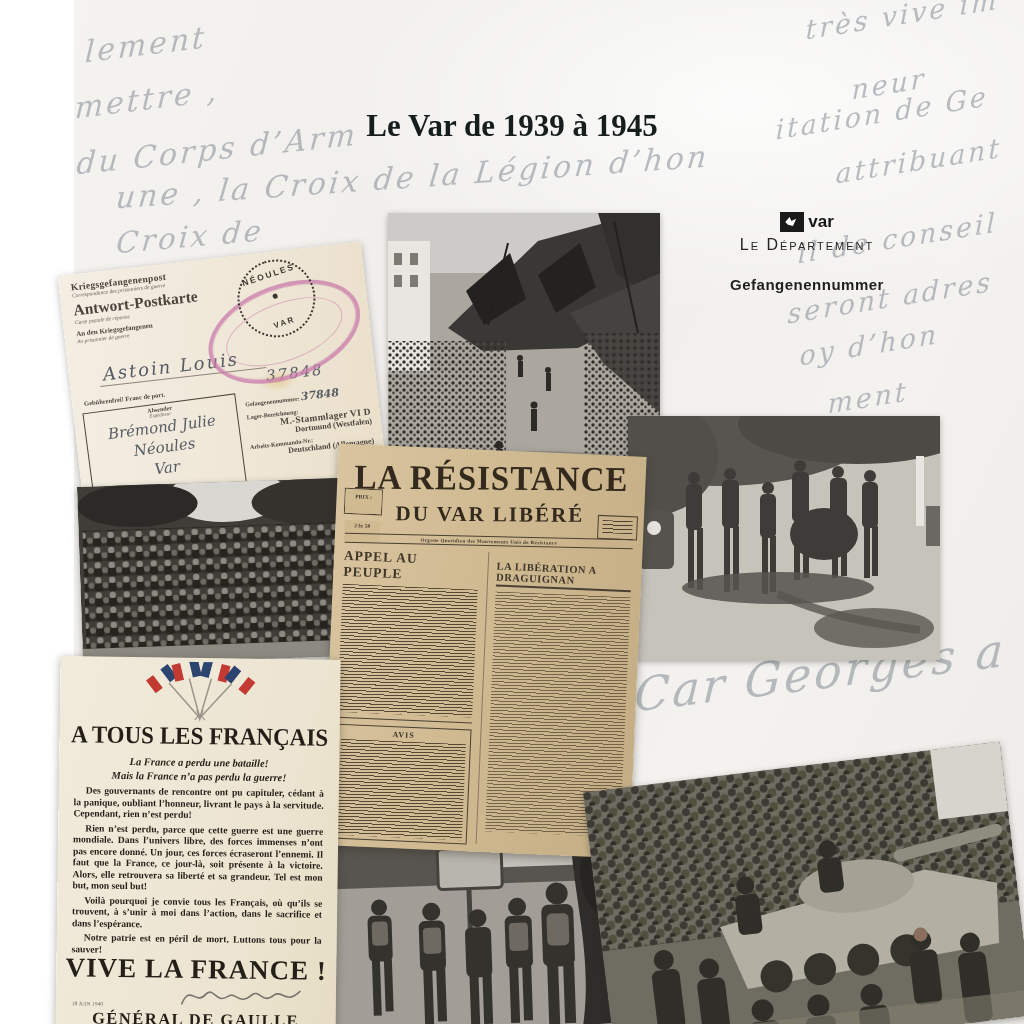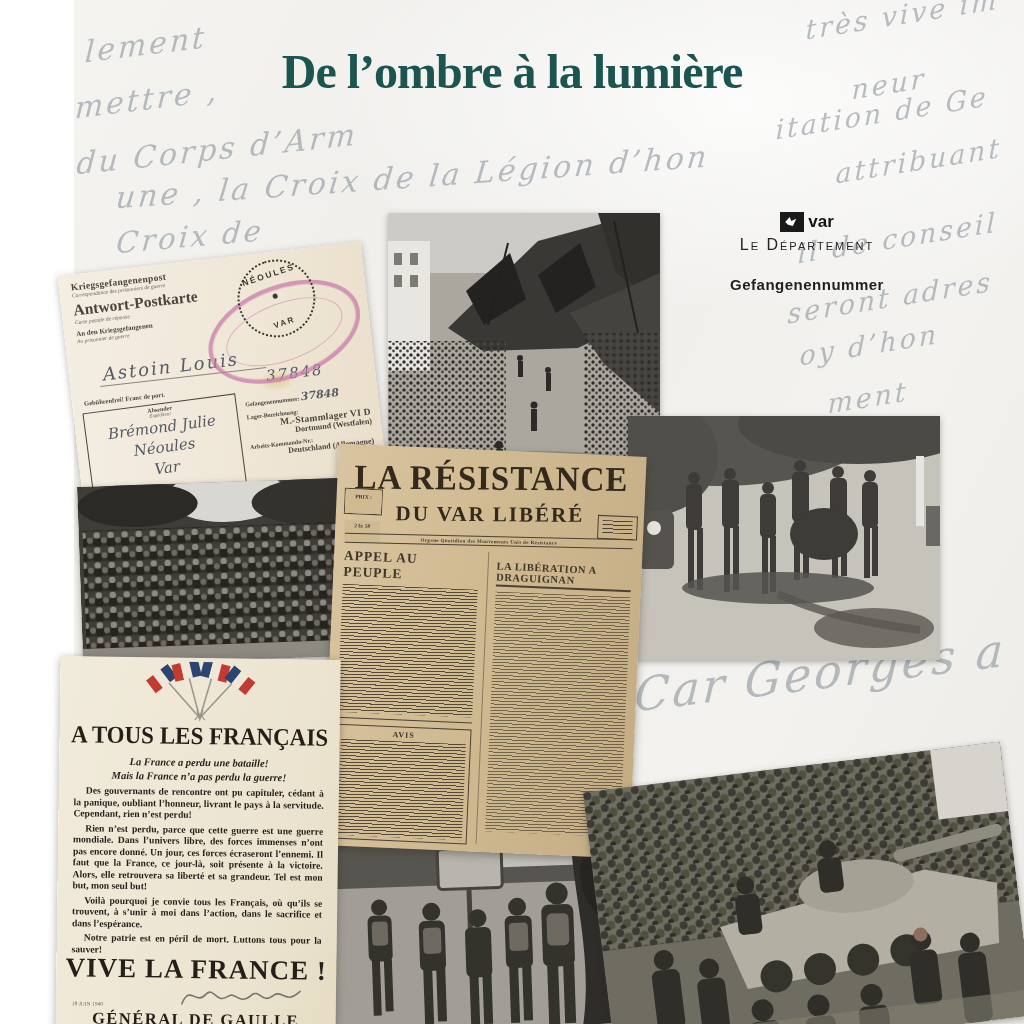--- a/index.html
+++ b/index.html
@@ -141,21 +141,21 @@
       <span class="hw" style="left: 776px; top: 114px; font-size: 27px; transform: rotate(-9deg) skewX(-10deg);">itation de Ge</span>
       <span class="hw" style="left: 836px; top: 158px; font-size: 27px; transform: rotate(-9deg) skewX(-10deg);">attribuant</span>
       <span class="hw" style="left: 798px; top: 238px; font-size: 27px; transform: rotate(-9deg) skewX(-10deg);">il de conseil</span>
       <span class="hw" style="left: 788px; top: 298px; font-size: 27px; transform: rotate(-9deg) skewX(-10deg);">seront adres</span>
       <span class="hw" style="left: 800px; top: 340px; font-size: 27px; transform: rotate(-9deg) skewX(-10deg);">oy d’hon</span>
       <span class="hw" style="left: 828px; top: 388px; font-size: 27px; transform: rotate(-9deg) skewX(-10deg);">ment</span>
       <span class="hw" style="left: 636px; top: 668px; font-size: 46px; transform: rotate(-7deg) skewX(-10deg);">Car Georges a</span>
       <span class="hw" style="left: 926px; top: 950px; font-size: 34px; transform: rotate(-6deg) skewX(-10deg);">ro</span>
     </div>
 
-  <div class="title">De l’ombre à la lumière</div>
+  <div class="subtitle">Le Var de 1939 à 1945</div>
 
   <div class="publisher">
     <div class="logo-row">
       <span class="logo-box"></span>
       <span class="logo-var">var</span>
     </div>
     <div class="dept">Le Département</div>
     <div class="imprint">Gefangenennummer</div>
   </div>
 

